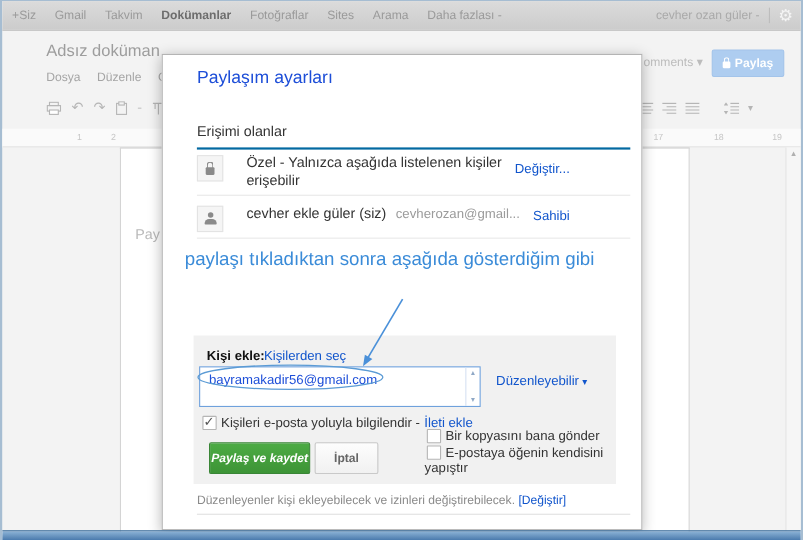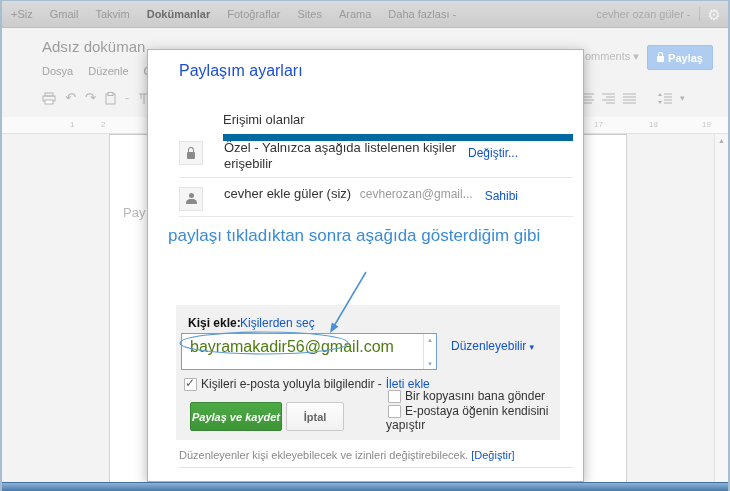--- a/index.html
+++ b/index.html
@@ -37,22 +37,22 @@
   .page{position:absolute;left:107px;top:133px;width:516px;height:350px;background:#ffffff;
         border:1px solid #d4d4d4;border-top-color:#c9c9c9;}
   .page-text{position:absolute;left:13px;top:70px;font-size:13px;color:#b9b9b9;}
   .scrollbar{position:absolute;right:0;top:133px;bottom:8px;width:13px;background:#f6f6f6;border-left:1px solid #e3e3e3;}
   .scrollbar .up{position:absolute;top:3px;left:3px;font-size:7px;color:#b0b0b0;}
 
   
   .dialog{position:absolute;left:145px;top:48px;width:435px;height:431px;background:#ffffff;
           border:1px solid #b4b4b4;box-shadow:0 3px 12px rgba(0,0,0,.3);z-index:5;}
   .dlg-title{position:absolute;left:31px;top:12px;font-size:16px;color:#1d4ed8;}
-  .section{position:absolute;left:31px;top:62px;right:10px;padding-bottom:7px;border-bottom:7px solid #0369a1;
-           font-size:13px;color:#333;margin-left:44px;}
+  .section{position:absolute;left:31px;top:62px;right:10px;padding-bottom:7px;border-bottom:2px solid #0369a1;
+           font-size:13px;color:#333;}
   .acl-row{position:absolute;left:31px;right:10px;}
   .row1{top:90px;}
   .row2{top:136px;}
   .acl-icon{position:absolute;left:0;top:1px;width:22px;height:22px;background:#f5f5f5;border:1px solid #e3e3e3;
             display:flex;align-items:center;justify-content:center;}
   .lock-glyph{display:inline-block;width:8px;height:7px;background:#8a8a8a;border-radius:1px;position:relative;margin-top:4px;}
   .lock-glyph:before{content:"";position:absolute;left:1px;top:-5px;width:4px;height:5px;
                      border:1.5px solid #8a8a8a;border-bottom:none;border-radius:4px 4px 0 0;}
   .person-glyph{position:relative;display:inline-block;width:12px;height:12px;}
   .person-glyph:before{content:"";position:absolute;left:3.5px;top:0;width:5px;height:5px;border-radius:50%;background:#8a8a8a;}
@@ -68,21 +68,21 @@
   .annotation{position:absolute;left:20px;top:173px;width:404px;font-size:17px;line-height:26px;color:#3a8bd8;}
 
   .overlay-svg{position:absolute;left:0;top:0;width:435px;height:431px;pointer-events:none;z-index:8;}
 
   
   .panel{position:absolute;left:28px;top:255px;width:384px;height:135px;background:#f1f1f1;}
   .add-label{position:absolute;left:12px;top:11px;font-size:12px;font-weight:bold;color:#111;}
   .choose-link{position:absolute;left:64px;top:11px;font-size:12px;color:#1155cc;cursor:pointer;}
   .email-box{position:absolute;left:5px;top:28px;width:256px;height:37px;background:#fff;
              border:1px solid #6fa1dc;box-sizing:border-box;}
-  .email-text{position:absolute;left:8px;top:4px;font-size:16px;color:#4d7c0f;}
+  .email-text{position:absolute;left:8px;top:4px;font-size:12px;color:#1d4ed8;}
   .spinner{position:absolute;right:0;top:0;bottom:0;width:13px;border-left:1px solid #d6e2f2;
            display:flex;flex-direction:column;justify-content:space-between;align-items:center;padding:2px 0;box-sizing:border-box;}
   .spinner span{font-size:7px;color:#8fa8c6;line-height:7px;cursor:pointer;}
   .perm-link{position:absolute;left:275px;top:34px;font-size:12px;color:#1155cc;cursor:pointer;}
   .perm-caret{font-size:9px;color:#1155cc;margin-left:3px;}
   .notify-row{position:absolute;left:8px;top:72px;font-size:12px;color:#333;display:flex;align-items:center;gap:4px;}
   .cb{display:inline-block;width:11px;height:11px;background:#fff;border:1px solid #b5b5b5;border-radius:1px;
       position:relative;flex:none;cursor:pointer;}
   .cb.checked:after{content:"✓";position:absolute;left:0px;top:-3px;font-size:12px;color:#555;}
   .link{color:#1155cc;cursor:pointer;}

